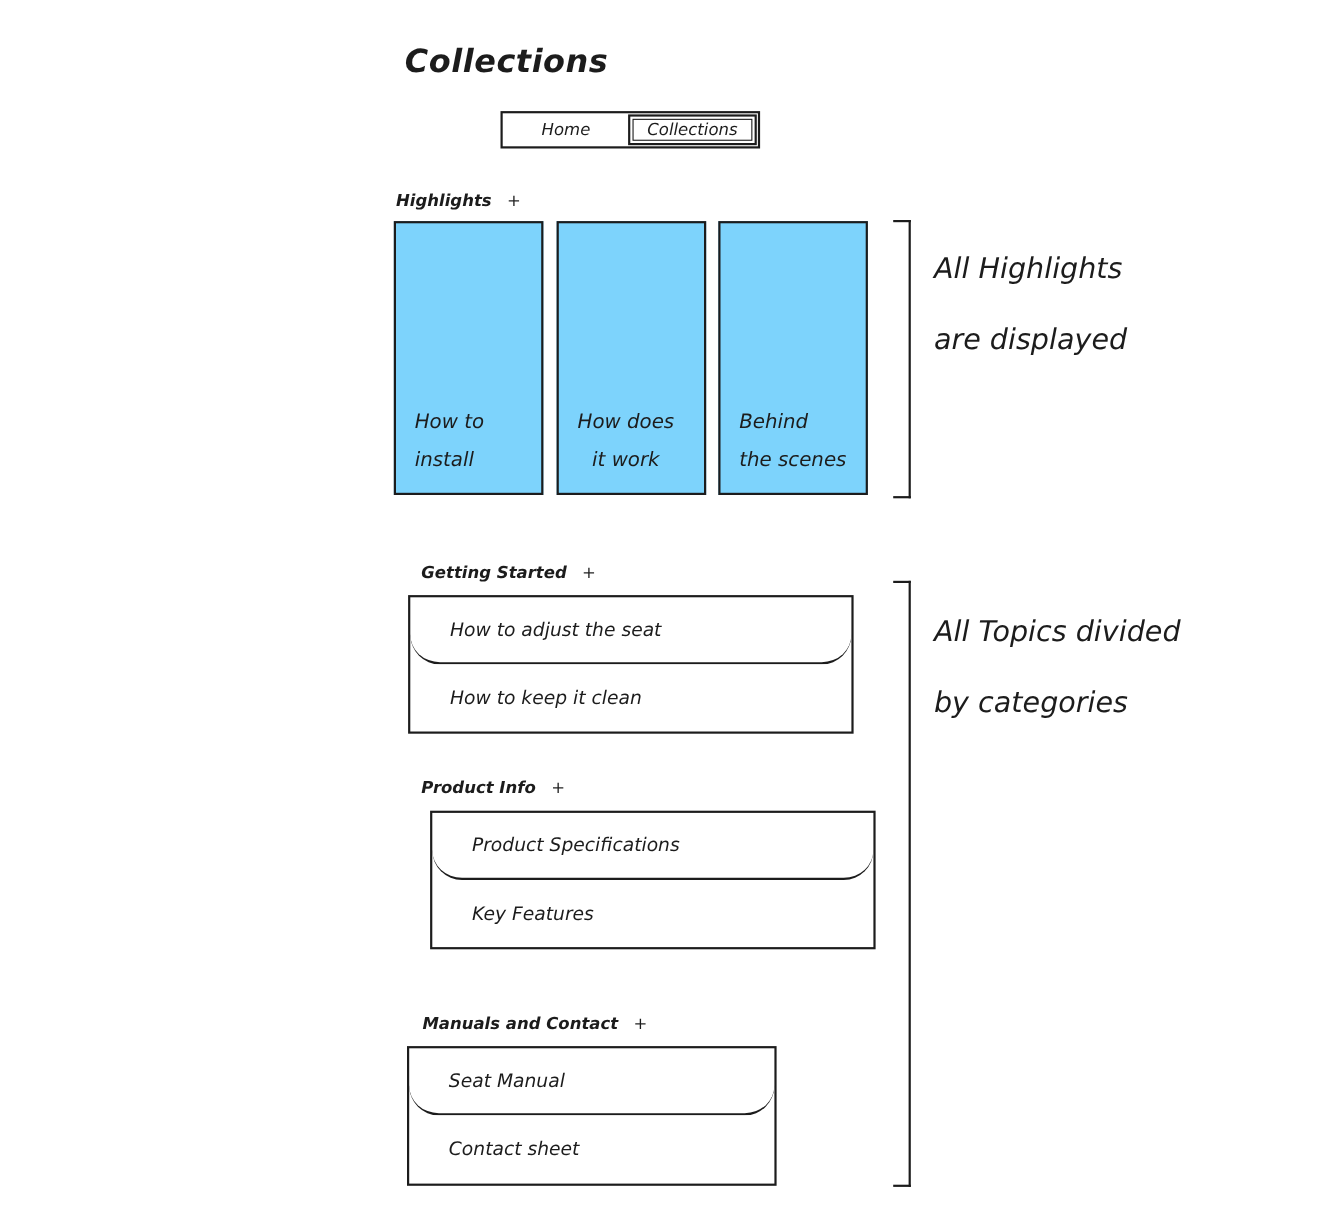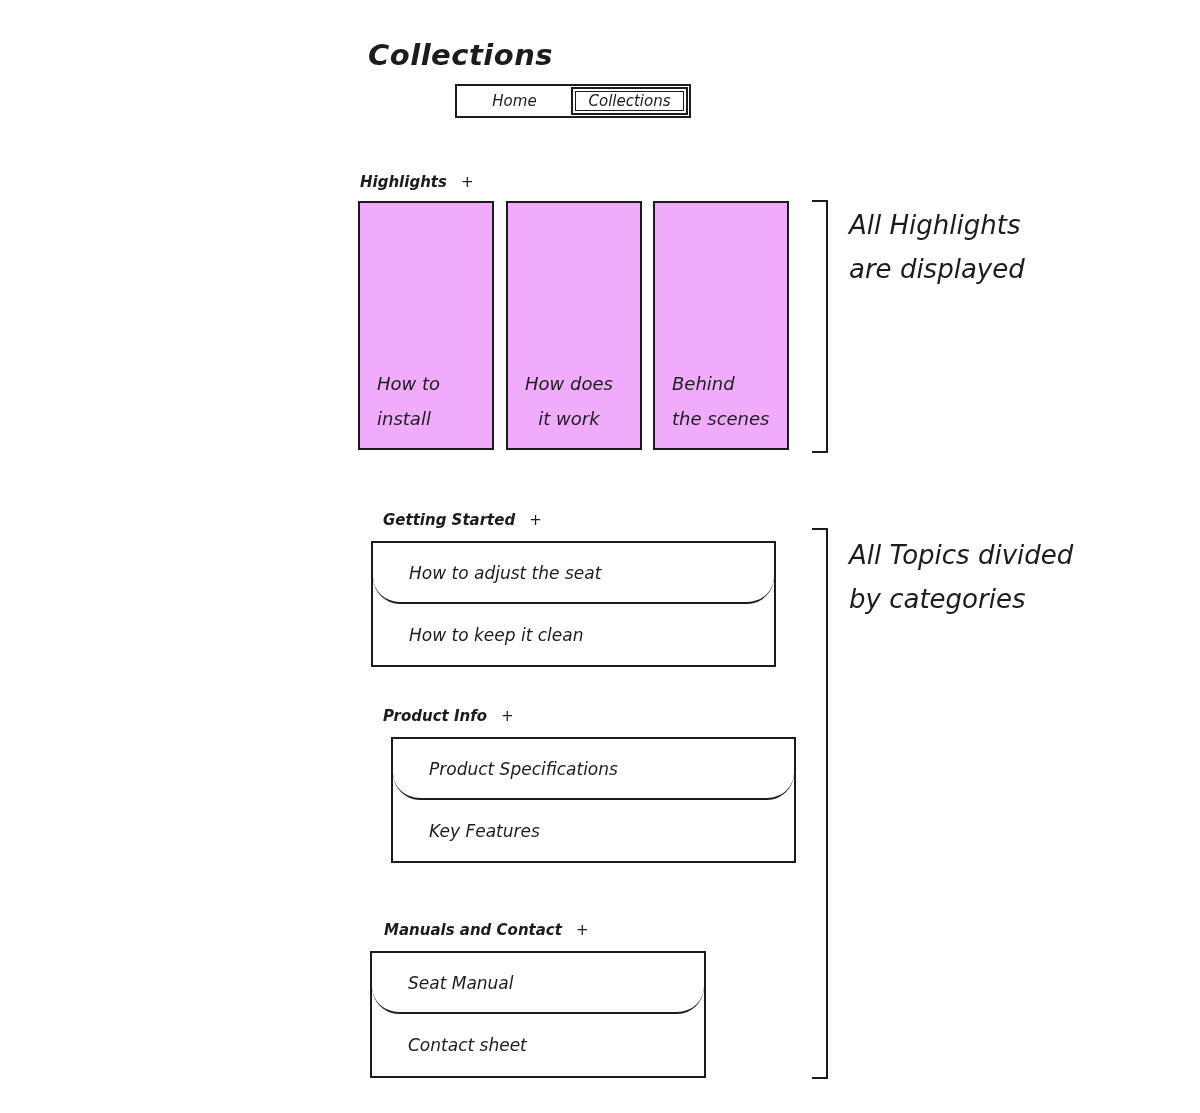--- a/index.html
+++ b/index.html
@@ -18,21 +18,21 @@
   
   .page-title {
     left: 368px; top: 38px;
     font-size: 29px;
     font-weight: 600;
     letter-spacing: 0.5px;
   }
 
   
   .tabbar {
-    left: 455px; top: 84px;
+    left: 455px; top: 101px;
     width: 236px; height: 34px;
     border: 2px solid #1c1c1c;
     display: flex;
   }
   .tab-home {
     width: 115px; height: 100%;
     display: flex; align-items: center; justify-content: center;
     font-size: 15px;
     cursor: pointer;
   }
@@ -65,21 +65,21 @@
     font-size: 15px;
     margin-left: 14px;
     cursor: pointer;
   }
 
   
   .card {
     top: 201px;
     width: 136px; height: 249px;
     border: 2px solid #1c1c1c;
-    background: #f0abfc;
+    background: #7dd3fc;
     cursor: pointer;
   }
   .card-label {
     position: absolute;
     left: 17px; bottom: 12px;
     font-size: 18px;
     line-height: 35px;
     white-space: nowrap;
   }
   .card-label span { display: block; }
@@ -88,21 +88,21 @@
   .bracket {
     width: 16px;
     border: 2px solid #1c1c1c;
     border-left: none;
   }
   .annotation {
     font-size: 26px;
     line-height: 44px;
     white-space: nowrap;
   }
-  .annotation span { display: block; }
+  .annotation span { display: block; margin-top: 20px; }
 
   
   .topic-box {
     left: 371px;
     width: 405px;
     border: 2px solid #1c1c1c;
     background: #ffffff;
   }
   .topic-row {
     height: 61px;

